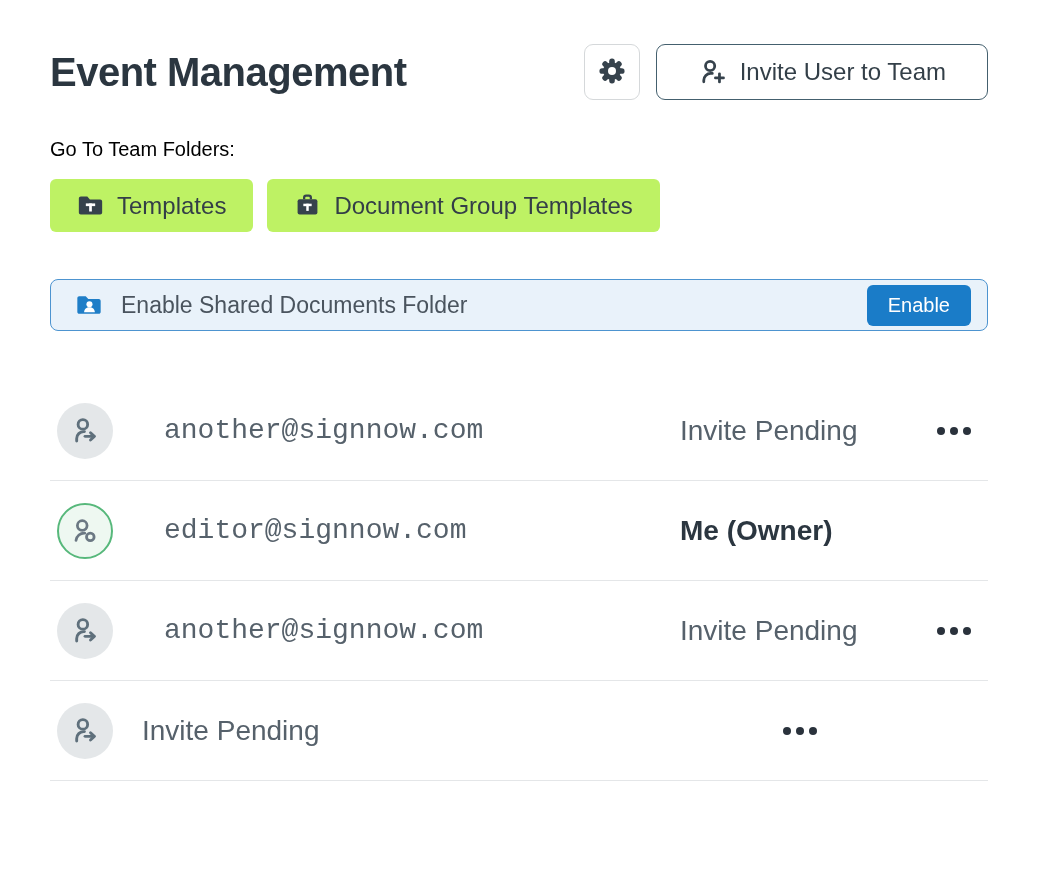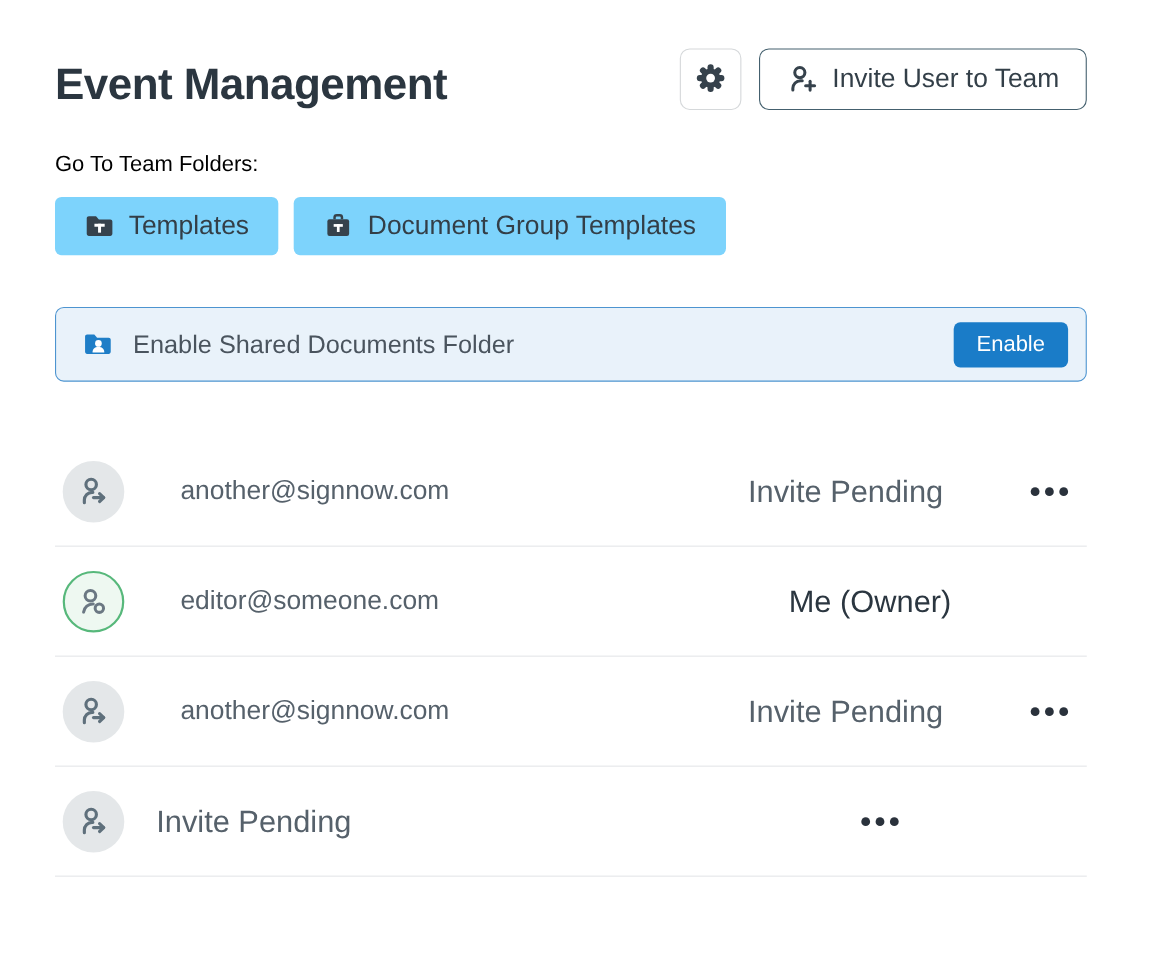--- a/index.html
+++ b/index.html
@@ -6,45 +6,45 @@
   html,body { background:#ffffff; }
   body {
     width:1047px; height:879px;
     font-family:"Liberation Sans","DejaVu Sans",sans-serif;
     color:#2b3640;
     overflow:hidden;
   }
   .page { width:938px; margin-left:50px; }
 
   
-  .header-row { display:flex; justify-content:space-between; align-items:flex-end; margin-top:44px; }
+  .header-row { display:flex; justify-content:space-between; align-items:center; margin-top:44px; }
   .page-title { font-size:40px; font-weight:bold; letter-spacing:-0.5px; color:#2b3640; }
   .header-actions { display:flex; align-items:center; gap:16px; }
   .icon-btn {
     width:56px; height:56px; background:#fff; border:1px solid #d5d8da; border-radius:9px;
     display:flex; align-items:center; justify-content:center; cursor:pointer;
   }
   .invite-btn {
     height:56px; background:#fff; border:1px solid #44606e; border-radius:9px;
-    display:flex; align-items:center; gap:12px; padding:0 24px; cursor:pointer;
+    display:flex; align-items:center; gap:12px; padding:0 41px; cursor:pointer;
     font-size:24px; color:#333f48; font-family:inherit;
   }
 
   
   .folders-label { margin-top:38px; font-size:20px; color:#000000; }
   .folder-btn-row { display:flex; gap:14px; margin-top:18px; }
   .folder-btn {
-    height:53px; background:#7dd3fc; border:none; border-radius:6px;
+    height:53px; background:#bef264; border:none; border-radius:6px;
     display:flex; align-items:center; gap:13px; padding:0 27px; cursor:pointer;
     font-size:24px; color:#333e47; font-family:inherit;
   }
 
   
   .banner {
-    margin-top:47px; height:68px; background:#e9f2fa; border:1px solid #4d94d0; border-radius:8px;
+    margin-top:47px; height:52px; background:#e9f2fa; border:1px solid #4d94d0; border-radius:8px;
     display:flex; align-items:center; padding:0 16px 0 24px;
   }
   .banner-text { margin-left:18px; font-size:23px; color:#4a545e; flex:1; }
   .enable-btn {
     background:#1a7cc8; color:#fff; border:none; border-radius:6px;
     font-size:20px; font-weight:normal; font-family:inherit;
     padding:9px 21px; cursor:pointer;
   }
 
   
@@ -57,23 +57,23 @@
   .row {
     display:grid; grid-template-columns:92px 538px 240px 1fr;
     align-items:center; height:100px; border-bottom:1px solid #e4e6e8;
   }
   .avatar {
     width:56px; height:56px; border-radius:50%; margin-left:7px;
     display:flex; align-items:center; justify-content:center;
   }
   .avatar.gray  { background:#e4e7e9; }
   .avatar.green { background:#eef8f1; border:2px solid #57b87b; }
-  .cell-email { font-size:24px; color:#56616b; padding-left:22px; }
+  .cell-email { font-size:28px; color:#56616b; padding-left:22px;font-family:Liberation Mono, monospace; }
   .cell-role  { font-size:28px; color:#56616b; }
-  .row.owner .cell-role { color:#2b3640; font-weight:400;margin-left:37px; }
+  .row.owner .cell-role { color:#2b3640; font-weight:700; }
   .cell-menu { display:flex; justify-content:center; }
   .dots-btn { background:none; border:none; display:flex; gap:5px; cursor:pointer; padding:8px 4px; }
   .dots-btn i { width:8px; height:8px; border-radius:50%; background:#2a323c; display:block; }
 </style>
 </head>
 <body>
 
 <div class="page">
 
   <div class="header-row">
@@ -167,21 +167,21 @@
     </div>
 
     <div class="row owner">
       <span class="avatar green">
         <svg width="30" height="30" viewBox="0 0 26 26" fill="none" stroke="#6b7883" stroke-width="2.4" stroke-linecap="round" stroke-linejoin="round">
           <circle cx="10.6" cy="8.3" r="4.2"></circle>
           <path d="M5.2 21.2 a7.2 7.2 0 0 1 7.6-6.4"></path>
           <circle cx="17.6" cy="18.1" r="3.3"></circle>
         </svg>
       </span>
-      <span class="cell-email">editor@someone.com</span>
+      <span class="cell-email">editor@signnow.com</span>
       <span class="cell-role">Me (Owner)</span>
       <span class="cell-menu"></span>
     </div>
 
     <div class="row">
       <span class="avatar gray">
         <svg width="31" height="31" viewBox="0 0 26 26" fill="none" stroke="#5f707c" stroke-width="2.4" stroke-linecap="round" stroke-linejoin="round">
           <circle cx="10.8" cy="7.9" r="4"></circle>
           <path d="M5.6 21.8 v-2 a5.9 5.9 0 0 1 5.9-5.9 h.6"></path>
           <path d="M12.6 17.9 h7.6"></path>

